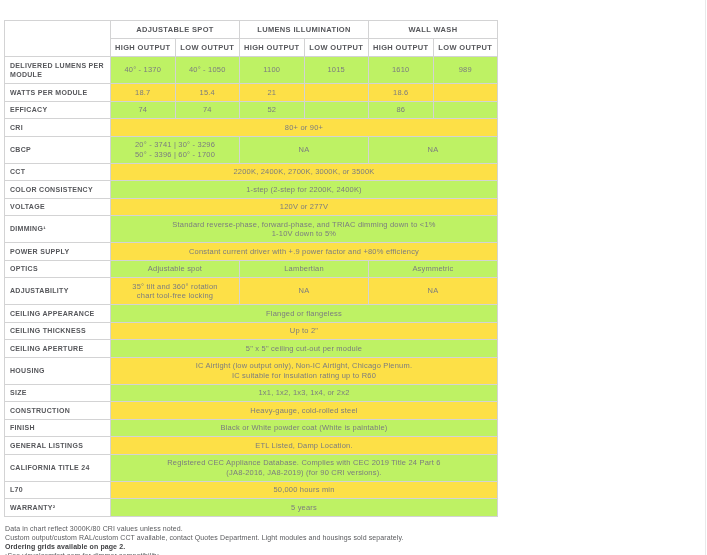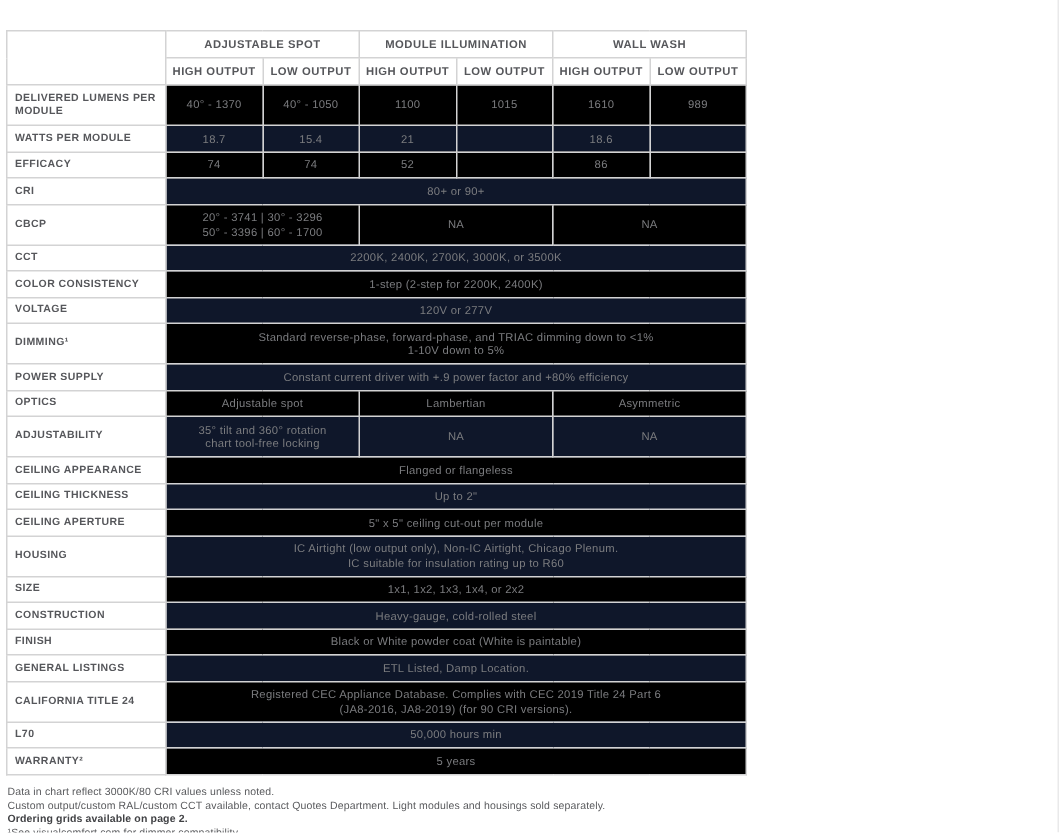--- a/index.html
+++ b/index.html
@@ -45,23 +45,23 @@
     line-height: 9.5px;
     background: #ffffff;
   }
   tbody td {
     font-size: 7.5px;
     color: #7b7c7f;
     text-align: center;
     letter-spacing: 0.2px;
     padding: 3.5px 4px;
     line-height: 9.5px;
-    background: #0f172a;
-  }
-  tr.shaded td { background: #000000; }
+    background: #fde047;
+  }
+  tr.shaded td { background: #bef264; }
 
   .footnotes { margin-top: 7px; padding-left: 1px; }
   .footnote {
     font-size: 7px;
     color: #595a5d;
     line-height: 9.3px;
     letter-spacing: 0.1px;
   }
   .footnote.bold { font-weight: bold; color: #404144; }
 
@@ -83,21 +83,21 @@
         <col class="data-col">
       <col class="data-col">
         <col class="data-col">
       <col class="data-col">
         <col class="data-col">
     </colgroup>
     <thead>
       <tr>
         <th class="corner" rowspan="2"></th>
         <th colspan="2">ADJUSTABLE SPOT</th>
-        <th colspan="2">MODULE ILLUMINATION</th>
+        <th colspan="2">LUMENS ILLUMINATION</th>
         <th colspan="2">WALL WASH</th>
       </tr>
       <tr>
         <th>HIGH OUTPUT</th>
         <th>LOW OUTPUT</th>
         <th>HIGH OUTPUT</th>
         <th>LOW OUTPUT</th>
         <th>HIGH OUTPUT</th>
         <th>LOW OUTPUT</th>
       </tr>

